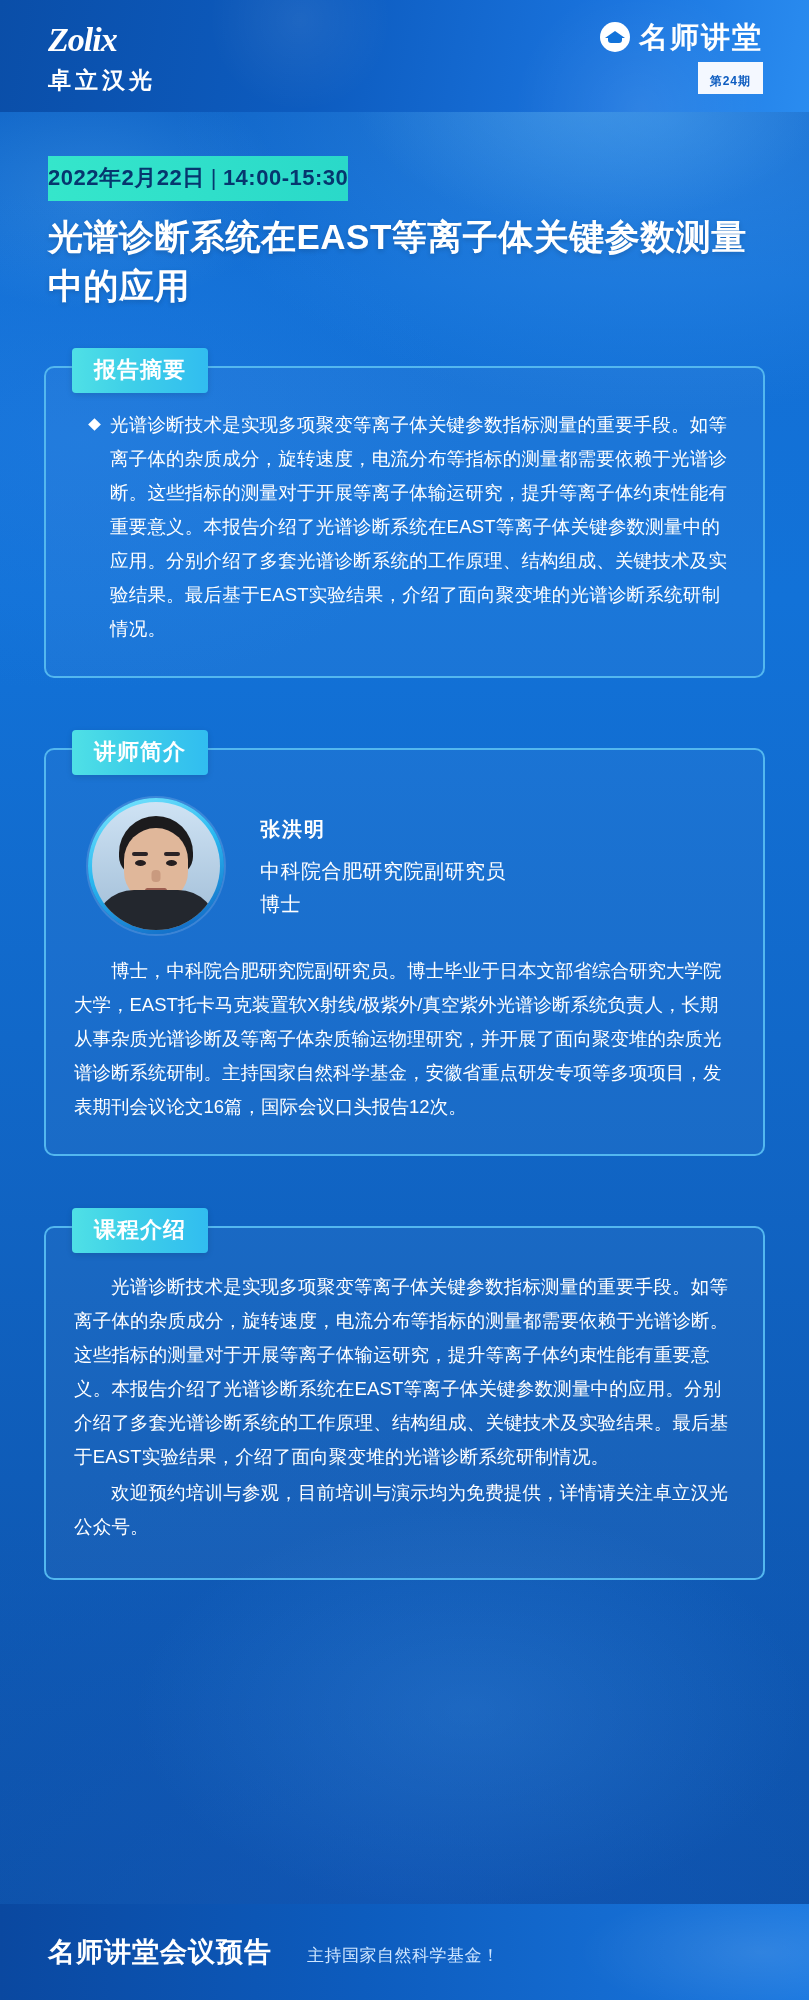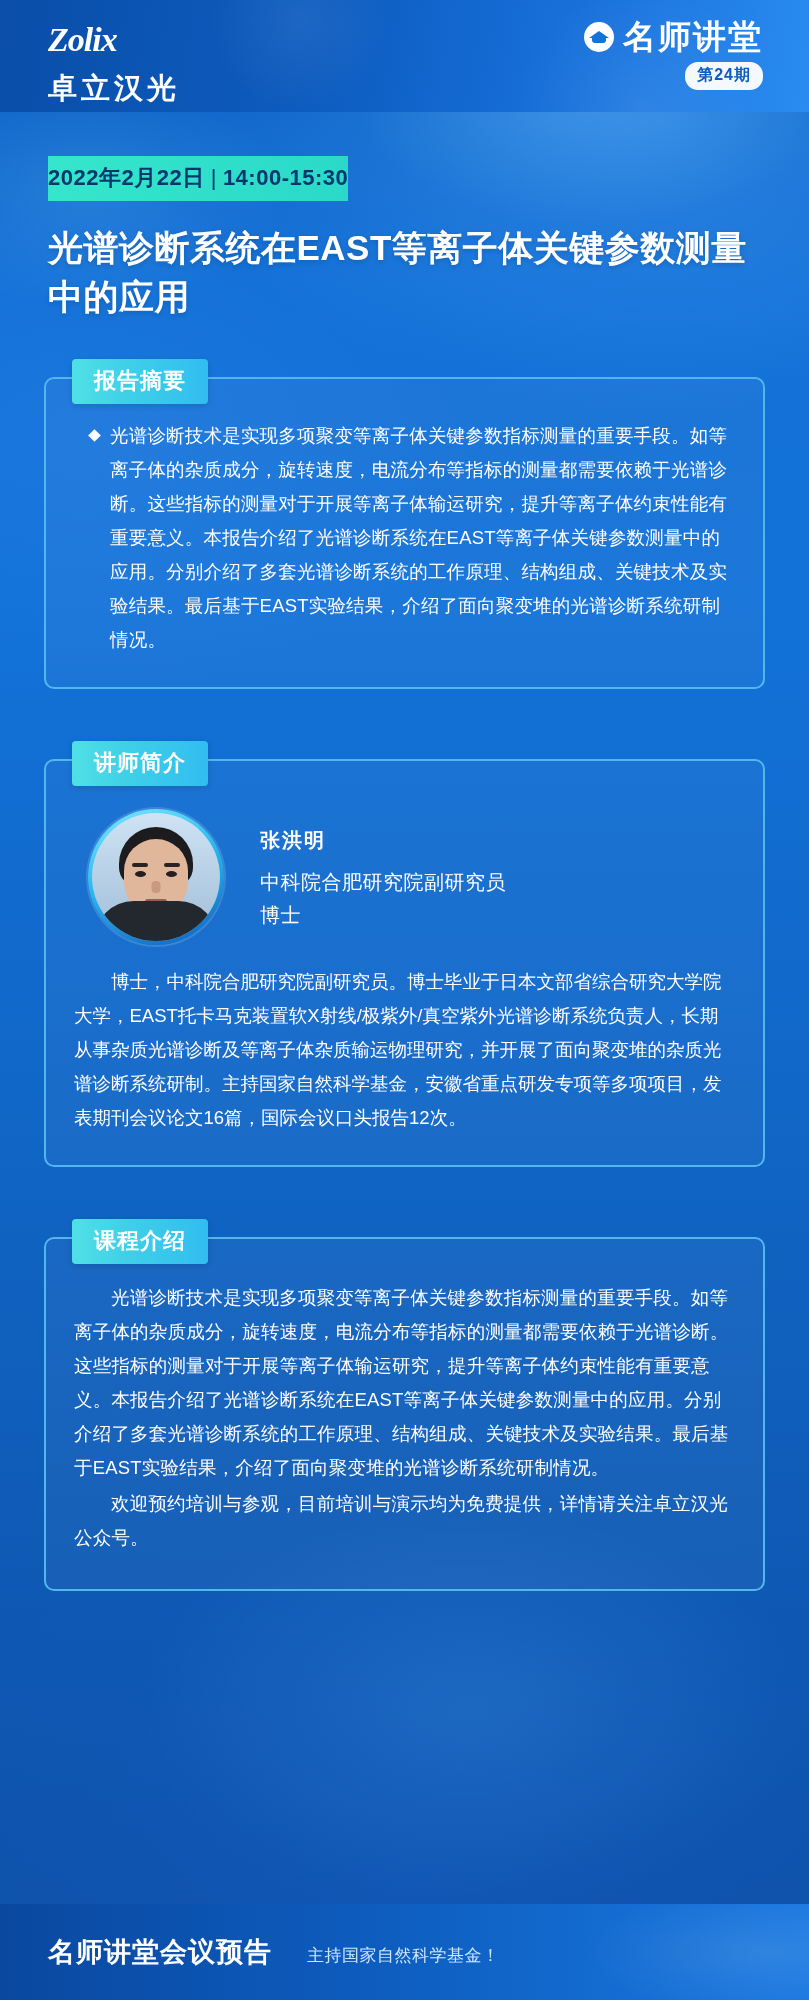--- a/index.html
+++ b/index.html
@@ -55,25 +55,25 @@
     color: #fff;
     font-size: 34px;
     font-weight: bold;
     font-style: italic;
     letter-spacing: -1px;
     line-height: 36px;
     font-family: "Liberation Serif", serif;
   }
   .logo-sub {
     color: #fff;
-    font-size: 29px;
+    font-size: 23px;
     font-weight: bold;
     letter-spacing: 4px;
     line-height: 28px;
-    margin-top: 16px;
+    margin-top: 8px;
   }
   .brand-right {
     position: absolute;
     right: 46px; top: 20px;
     z-index: 2;
     text-align: right;
   }
   .brand-row {
     display: flex;
     align-items: center;
@@ -99,53 +99,53 @@
   .cap-icon::after {
     content: "";
     position: absolute;
     left: 8px; top: 16px;
     width: 14px; height: 5px;
     background: #1273da;
     border-radius: 0 0 3px 3px;
   }
   .brand-title {
     color: #fff;
-    font-size: 33px;
+    font-size: 29px;
     font-weight: bold;
     letter-spacing: 2px;
     line-height: 34px;
   }
   .issue-badge {
     display: inline-block;
     margin-top: 8px;
     background: #f4f8ff;
     color: #0d5cc0;
-    font-size: 16px;
-    font-weight: bold;
-    padding: 3px 12px 4px;
-    border-radius: 13px;
+    font-size: 12px;
+    font-weight: bold;
+    padding: 11px 12px 4px;
+    border-radius: 0;
     letter-spacing: 1px;
   }
 
   
   .content { position: relative; z-index: 3; }
   .date-badge {
     margin: 44px 0 0 48px;
     display: inline-block;
     background: #2fe3c6;
     background: linear-gradient(90deg, #35e6cb 0%, #2ad9c9 100%);
     color: #06366e;
     font-size: 22px;
     font-weight: bold;
     padding: 7px 0 8px;
     letter-spacing: 0.5px;
   }
   .date-badge .sep { color: #06366e; padding: 0 6px; font-weight: normal; }
   .main-title {
-    margin: 22px 48px 0;
+    margin: 11px 48px 0;
     color: #ffffff;
     font-size: 35px;
     font-weight: bold;
     line-height: 49px;
     letter-spacing: 0.5px;
     text-shadow: 0 2px 5px rgba(0,0,0,0.16);
   }
 
   
   .card {

